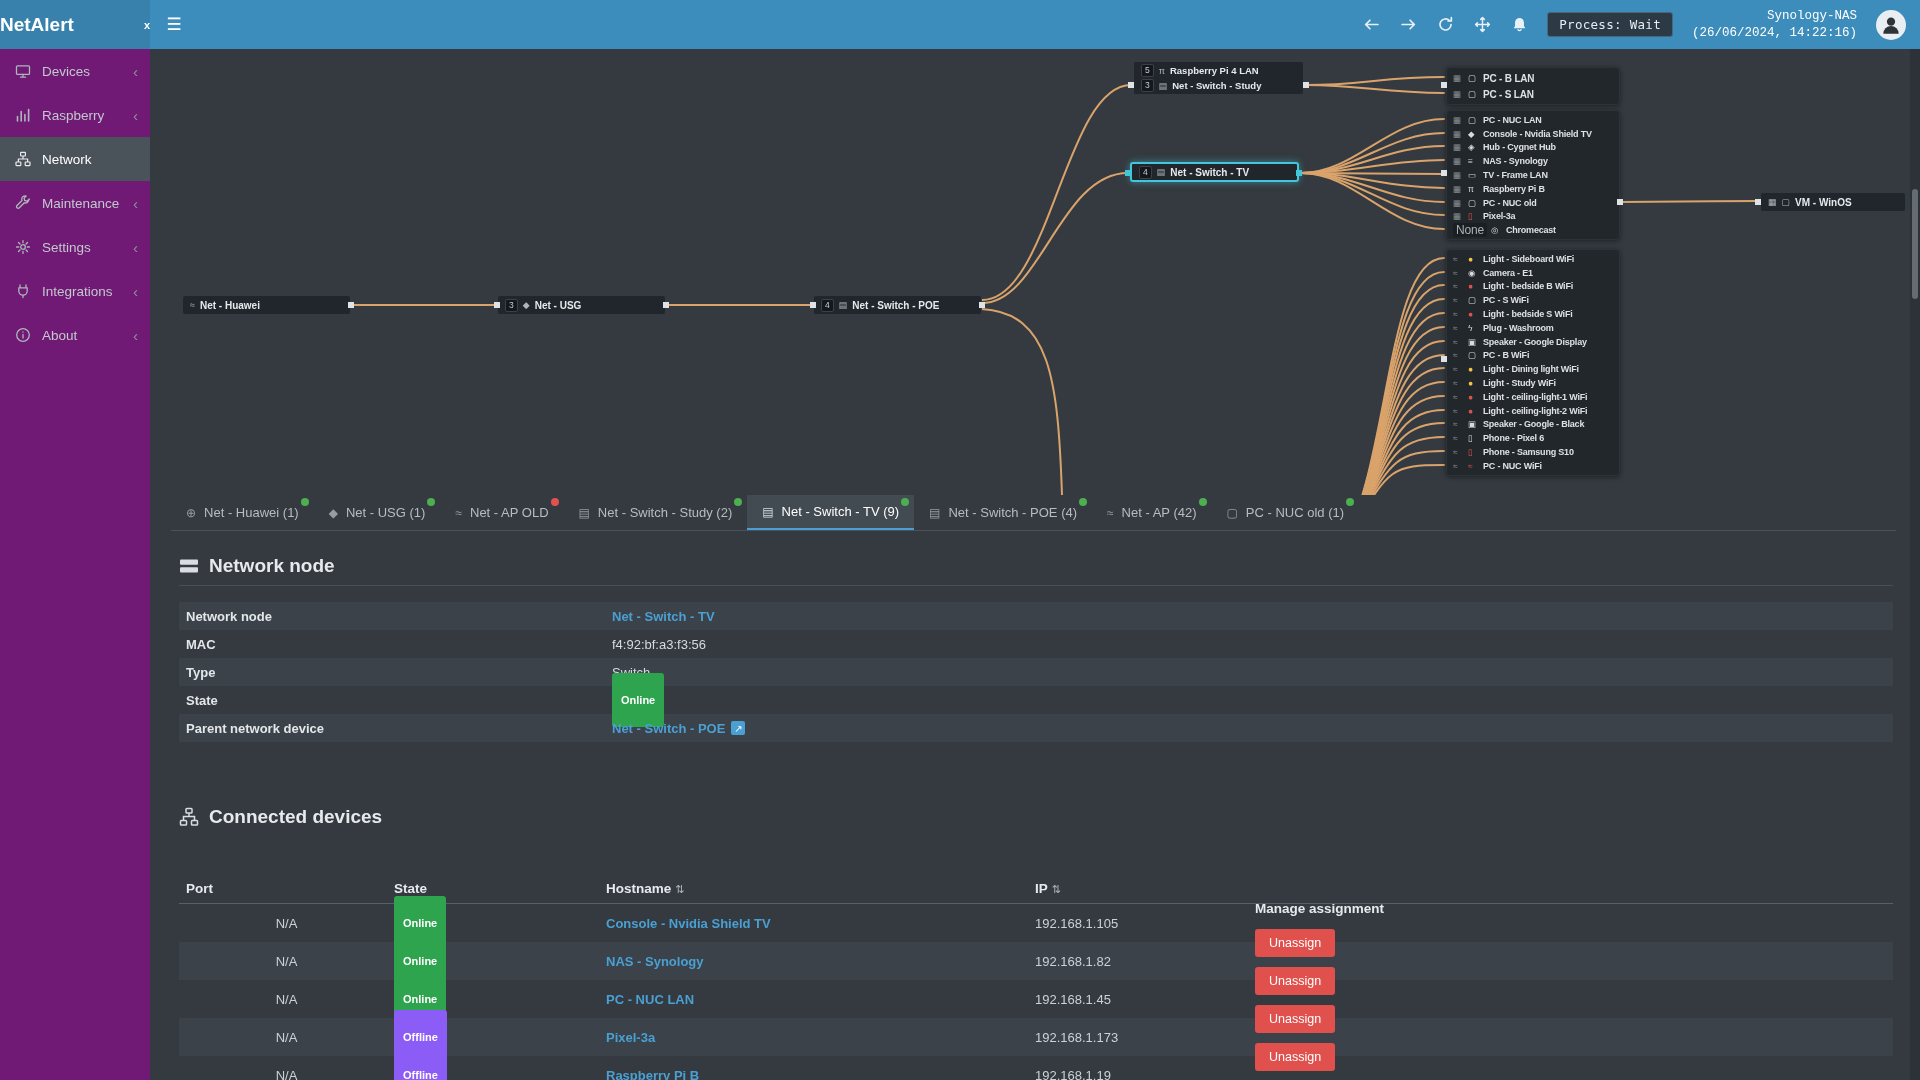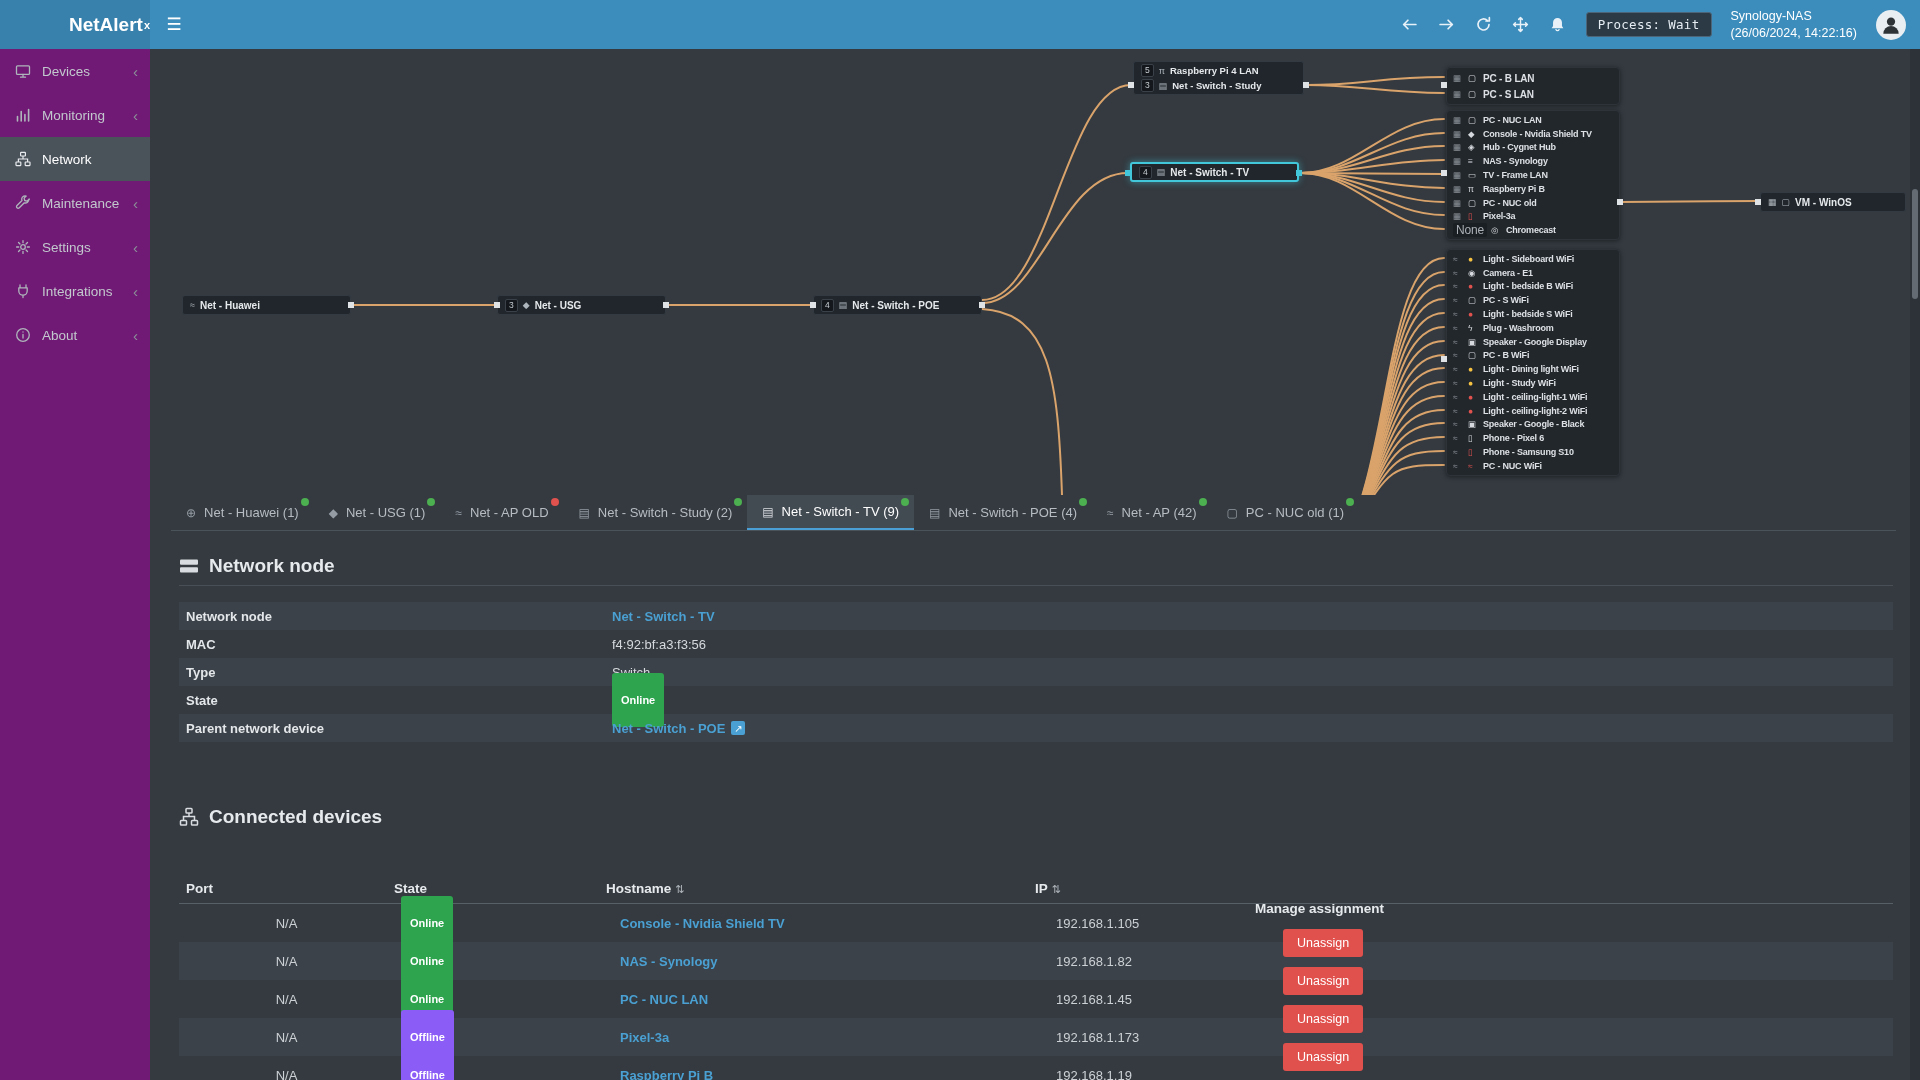--- a/index.html
+++ b/index.html
@@ -1,28 +1,28 @@
 <!DOCTYPE html>
 <html><head>
 <meta charset="utf-8">
 <style>
   * { box-sizing: border-box; margin: 0; padding: 0; }
   html,body { width:1920px; height:1080px; overflow:hidden; }
   body { background:#343a40; font-family:"Liberation Sans", sans-serif; color:#c9ced3; position:relative; }
 
   
   .header { position:fixed; top:0; left:0; width:1920px; height:49px; background:#3c8dbc; display:flex; align-items:center; z-index:50; }
-  .brand { width:150px; height:49px; background:#3781ac; color:#fff; font-size:19px; font-weight:bold; display:flex; align-items:center; justify-content:flex-end; }
+  .brand { width:150px; height:49px; background:#3781ac; color:#fff; font-size:19px; font-weight:bold; display:flex; align-items:center; justify-content:space-between; }
   .brand sup { font-size:11px; margin-left:1px; }
   .hamburger { width:48px; height:49px; color:#fff; font-size:17px; display:flex; align-items:center; justify-content:center; cursor:pointer; }
   .header-right { margin-left:auto; display:flex; align-items:center; gap:19px; padding-right:14px; color:#e8f1f8; }
   .hicon { width:18px; height:18px; display:flex; align-items:center; justify-content:center; color:#e8f1f8; }
   .hicon svg { width:17px; height:17px; }
   .process-badge { background:#2b3a45; border:1px solid #4c6578; color:#e6edf3; font-family:"DejaVu Sans Mono", monospace; font-size:12.5px; padding:4px 11px; border-radius:3px; letter-spacing:.3px; }
-  .host-block { text-align:left; color:#fff; font-size:12.5px; line-height:1.3; }
+  .host-block { text-align:right; color:#fff; font-size:12.5px; line-height:1.3;font-family:Liberation Mono, monospace; }
   .avatar { width:30px; height:30px; border-radius:50%; background:#e9eef2; display:flex; align-items:center; justify-content:center; overflow:hidden; }
   .avatar svg { width:22px; height:22px; }
 
   
   .sidebar { position:fixed; top:49px; left:0; width:150px; bottom:0; background:#701a75; z-index:40; }
   .side-item { height:44px; display:flex; align-items:center; padding:0 12px 0 14px; color:#c2c8cd; font-size:13.5px; cursor:pointer; }
   .side-item .s-icon { width:17px; height:17px; margin-right:11px; color:#aeb5bb; display:flex; align-items:center; justify-content:center; flex:0 0 auto; }
   .side-item .s-icon svg { width:16px; height:16px; }
   .side-item .chev { margin-left:auto; color:#8b9298; font-size:15px; }
   .side-item.active { background:#4a525a; color:#fff; }
@@ -88,21 +88,21 @@
   .cd-table { margin-top:46px; }
   .tbl-header { display:flex; align-items:center; height:30px; font-size:13.5px; font-weight:bold; color:#e7eaed; border-bottom:1px solid #575f67; }
   .cell, .hcell { flex:0 0 auto; }
   .c-port { width:215px; text-align:center; }
   .h-port { width:215px; padding-left:7px; }
   .c-state,.h-state { width:212px; }
   .c-host,.h-host { width:429px; }
   .c-ip,.h-ip { width:220px; }
   .c-manage,.h-manage { flex:1 1 auto;margin-top:40px; }
   .sort-ico { font-size:11px; color:#aeb4ba; margin-left:4px; font-weight:normal; }
-  .tbl-row { display:flex; align-items:center; height:38px; font-size:13px; color:#ccd1d5;gap:7px; }
+  .tbl-row { display:flex; align-items:center; height:38px; font-size:13px; color:#ccd1d5; }
   .tbl-body .tbl-row:nth-child(even) { background:#3b4249; }
   .btn-unassign { background:#e0514d; color:#fff; border:none; border-radius:3px; padding:7px 14px; font-size:12.5px; font-family:inherit; cursor:pointer; }
 
   
   .scrollbar { position:fixed; right:0; top:49px; bottom:0; width:10px; background:#2c3237; z-index:60; }
   .scroll-thumb { position:absolute; left:2px; top:140px; width:6px; height:110px; background:#646b72; border-radius:3px; }
 </style>
 </head>
 <body>
 
@@ -164,21 +164,21 @@
       </span>
     <span>Devices</span>
     <span class="chev">‹</span>
   </div>
   <div class="side-item">
     <span class="s-icon">
         <svg viewBox="0 0 16 16" fill="none" stroke="currentColor" stroke-width="1.6" stroke-linecap="round">
           <path d="M2.5 14V9.5M6.2 14V4.5M9.9 14V7.5M13.6 14V2.5"></path>
         </svg>
       </span>
-    <span>Monitoring</span>
+    <span>Raspberry</span>
     <span class="chev">‹</span>
   </div>
   <div class="side-item active">
     <span class="s-icon">
         <svg viewBox="0 0 16 16" fill="none" stroke="currentColor" stroke-width="1.2">
           <rect x="5.6" y="1.4" width="4.8" height="3.6" rx=".5"></rect>
           <rect x="1" y="11" width="4.8" height="3.6" rx=".5"></rect>
           <rect x="10.2" y="11" width="4.8" height="3.6" rx=".5"></rect>
           <path d="M8 5v3M3.4 11V8h9.2v3"></path>
         </svg>

